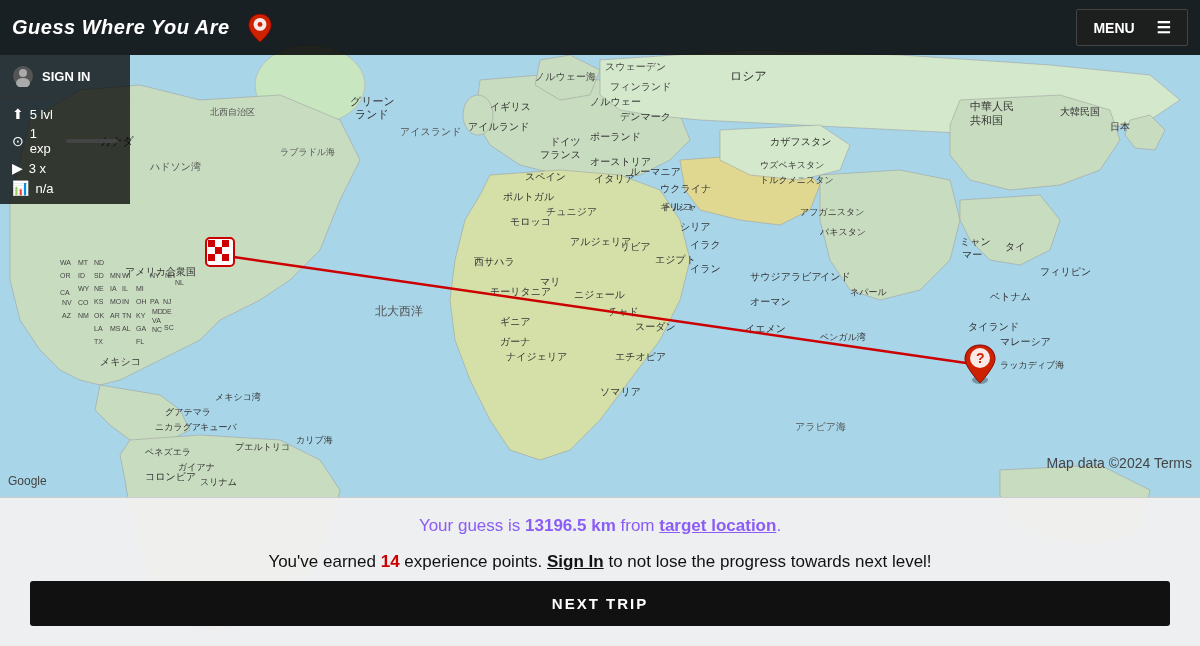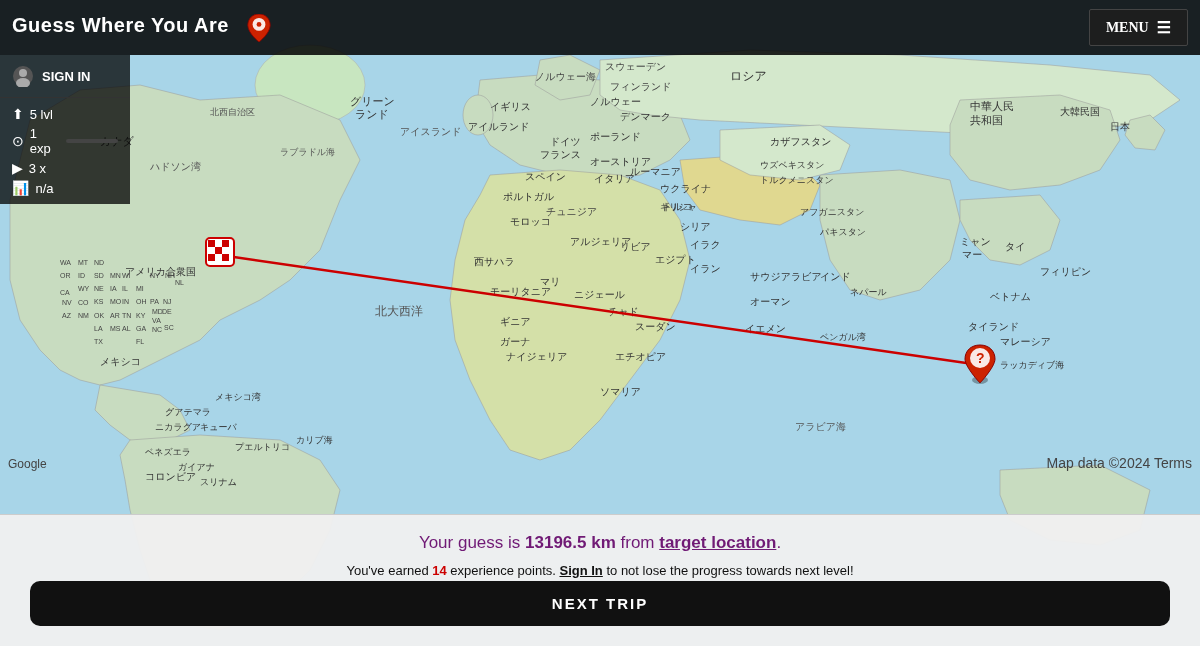--- a/index.html
+++ b/index.html
@@ -29,21 +29,23 @@
       background: rgba(0,0,0,0.85);
       display: flex;
       align-items: center;
       justify-content: space-between;
       padding: 0 12px;
       z-index: 100;
     }
 
     #logo-area {
       display: flex;
+      align-items: center;
       gap: 16px;
+      font-style: italic;
     }
 
     #logo-text {
       color: white;
       font-size: 20px;
       font-weight: bold;
       letter-spacing: 0.5px;
     }
 
     #logo-pin {
@@ -52,25 +54,24 @@
     }
 
     #menu-button {
       background: rgba(30,30,30,0.9);
       border: 1px solid #444;
       color: white;
       padding: 8px 16px;
       cursor: pointer;
       display: flex;
       align-items: center;
-      gap: 8px;
+      gap: 22px;
       font-size: 14px;
       font-weight: bold;
       border-radius: 2px;
-      font-family: Liberation Serif, serif;
     }
 
     
     #sidebar {
       position: absolute;
       top: 55px;
       left: 0;
       width: 130px;
       background: rgba(0,0,0,0.75);
       z-index: 90;
@@ -128,37 +129,37 @@
       background: rgba(240,240,240,0.97);
       border-top: 1px solid #ccc;
       padding: 18px 20px 20px;
       z-index: 100;
       text-align: center;
     }
 
     #result-line1 {
       font-size: 17px;
       font-weight: normal;
-      color: #701a75;
-      margin-bottom: 10px;
+      color: #8b5cf6;
+      margin-bottom: 16px;
     }
 
     #result-line1 strong {
       font-weight: bold;
     }
 
     #result-line1 .target-link {
       text-decoration: underline;
       font-weight: bold;
     }
 
     #result-line2 {
-      font-size: 13px;
+      font-size: 17px;
       color: #111;
-      margin-bottom: 3px;
+      margin-bottom: 9px;
     }
 
     #result-line2 .exp-count {
       color: #cc0000;
       font-weight: bold;
     }
 
     #result-line2 .signin-link {
       text-decoration: underline;
       font-weight: bold;
@@ -169,27 +170,27 @@
       background: #111;
       color: white;
       border: none;
       width: 100%;
       max-width: 1140px;
       padding: 14px;
       font-size: 15px;
       font-weight: bold;
       letter-spacing: 2px;
       cursor: pointer;
-      border-radius: 10px;
+      border-radius: 3px;
     }
 
     
     #google-watermark {
       position: absolute;
-      bottom: 175px;
+      bottom: 158px;
       left: 8px;
       color: #444;
       font-size: 12px;
       z-index: 50;
     }
 
     #map-data-watermark {
       position: absolute;
       bottom: 175px;
       right: 8px;

